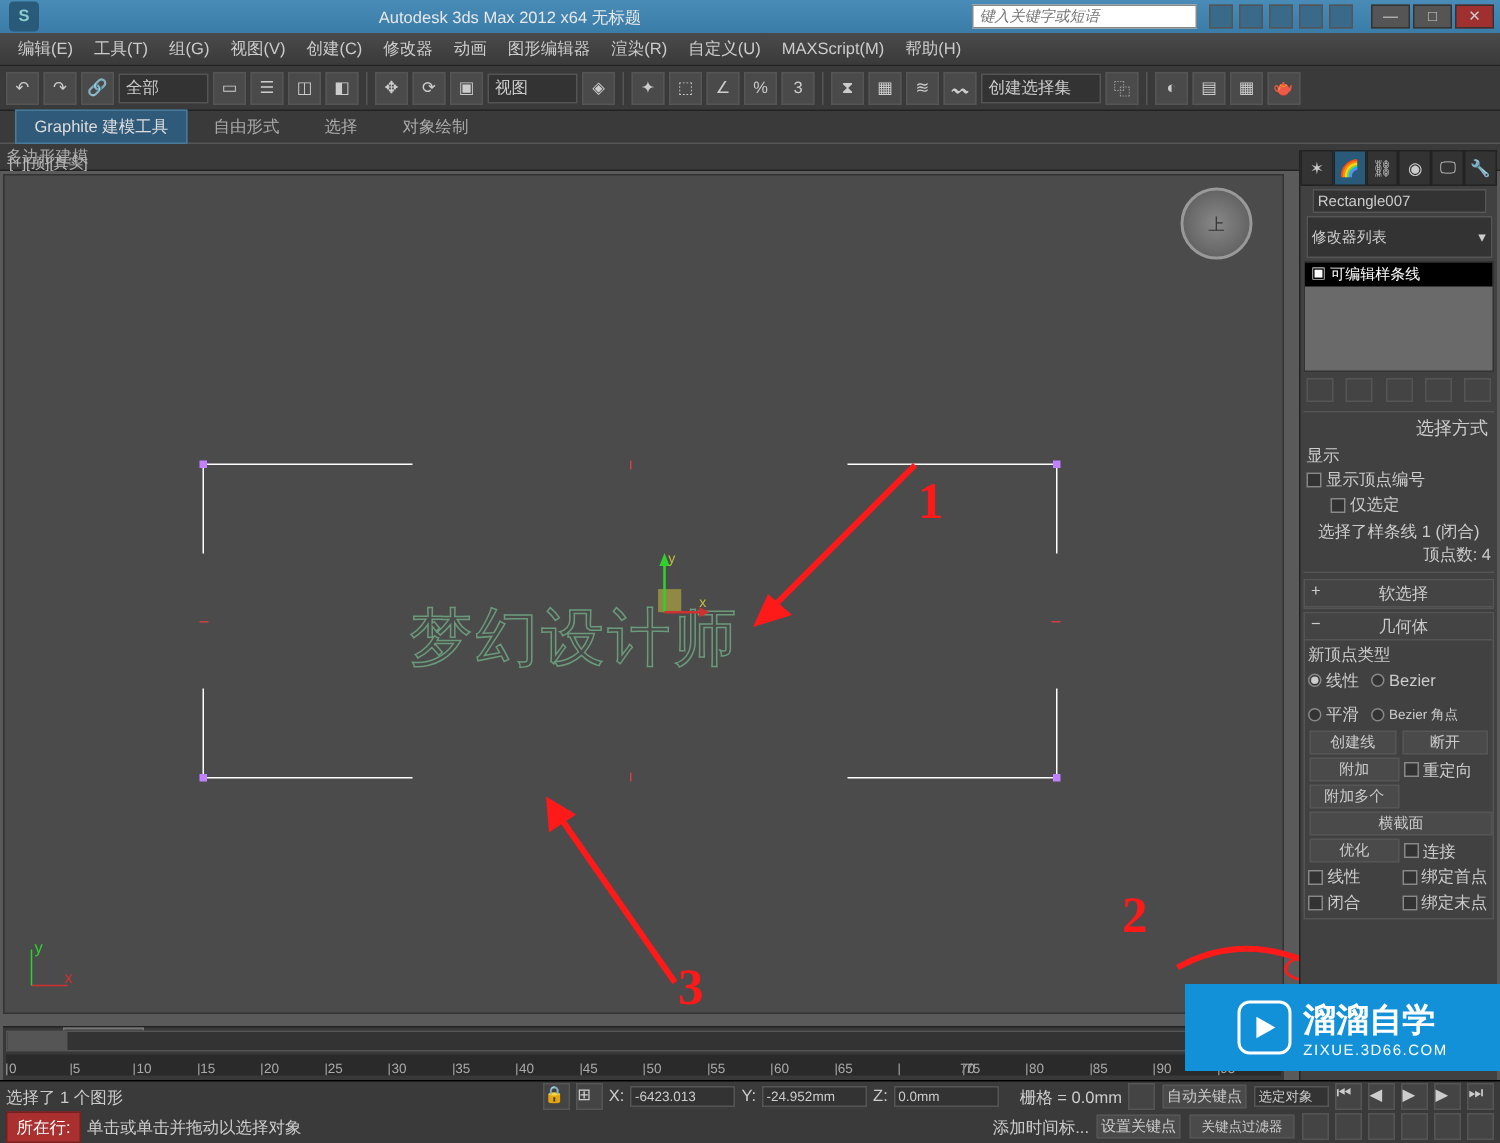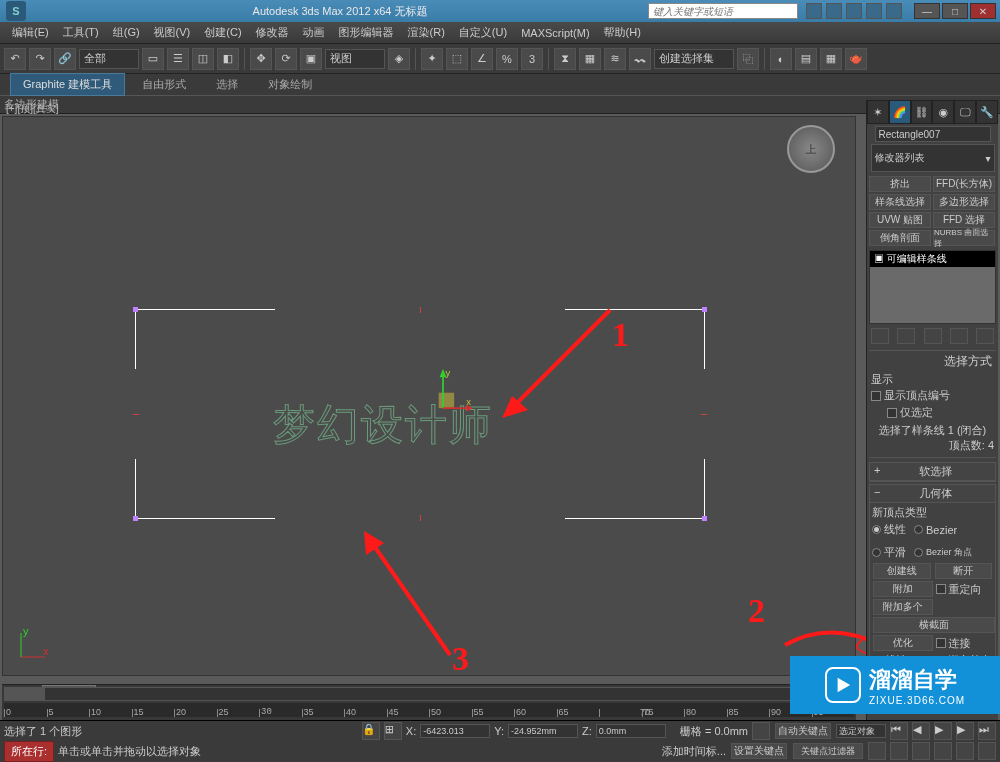--- a/index.html
+++ b/index.html
@@ -250,30 +250,20 @@
   <div class="cmd-tabs">
     <div class="cmd-tab">✶</div>
     <div class="cmd-tab active">🌈</div>
     <div class="cmd-tab">⛓</div>
     <div class="cmd-tab">◉</div>
     <div class="cmd-tab">🖵</div>
     <div class="cmd-tab">🔧</div>
   </div>
   <input class="cmd-input" value="Rectangle007" style="">
   <div class="cmd-drop">修改器列表</div>
-  <div class="btn-grid">
-    <div class="b">挤出</div>
-    <div class="b">FFD(长方体)</div>
-    <div class="b">样条线选择</div>
-    <div class="b">多边形选择</div>
-    <div class="b">UVW 贴图</div>
-    <div class="b">FFD 选择</div>
-    <div class="b">倒角剖面</div>
-    <div class="b" style="font-size:8px">NURBS 曲面选择</div>
-  </div>
   <div class="stacklist">
     <div class="item">▣ 可编辑样条线</div>
   </div>
   <div class="stackbtns">
     <div class="sb"></div>
     <div class="sb"></div>
     <div class="sb"></div>
     <div class="sb"></div>
     <div class="sb"></div>
   </div>
@@ -379,21 +369,21 @@
       <div class="lbl" style="left: calc(5% + 2px);">5</div>
       <div class="tick" style="left: 10%;"></div>
       <div class="lbl" style="left: calc(10% + 2px);">10</div>
       <div class="tick" style="left: 15%;"></div>
       <div class="lbl" style="left: calc(15% + 2px);">15</div>
       <div class="tick" style="left: 20%;"></div>
       <div class="lbl" style="left: calc(20% + 2px);">20</div>
       <div class="tick" style="left: 25%;"></div>
       <div class="lbl" style="left: calc(25% + 2px);">25</div>
       <div class="tick" style="left: 30%;"></div>
-      <div class="lbl" style="left: calc(30% + 2px); font-family: Liberation Mono, monospace;">30</div>
+      <div class="lbl" style="left: calc(30% + 2px);">30</div>
       <div class="tick" style="left: 35%;"></div>
       <div class="lbl" style="left: calc(35% + 2px);">35</div>
       <div class="tick" style="left: 40%;"></div>
       <div class="lbl" style="left: calc(40% + 2px);">40</div>
       <div class="tick" style="left: 45%;"></div>
       <div class="lbl" style="left: calc(45% + 2px);">45</div>
       <div class="tick" style="left: 50%;"></div>
       <div class="lbl" style="left: calc(50% + 2px);">50</div>
       <div class="tick" style="left: 55%;"></div>
       <div class="lbl" style="left: calc(55% + 2px);">55</div>

